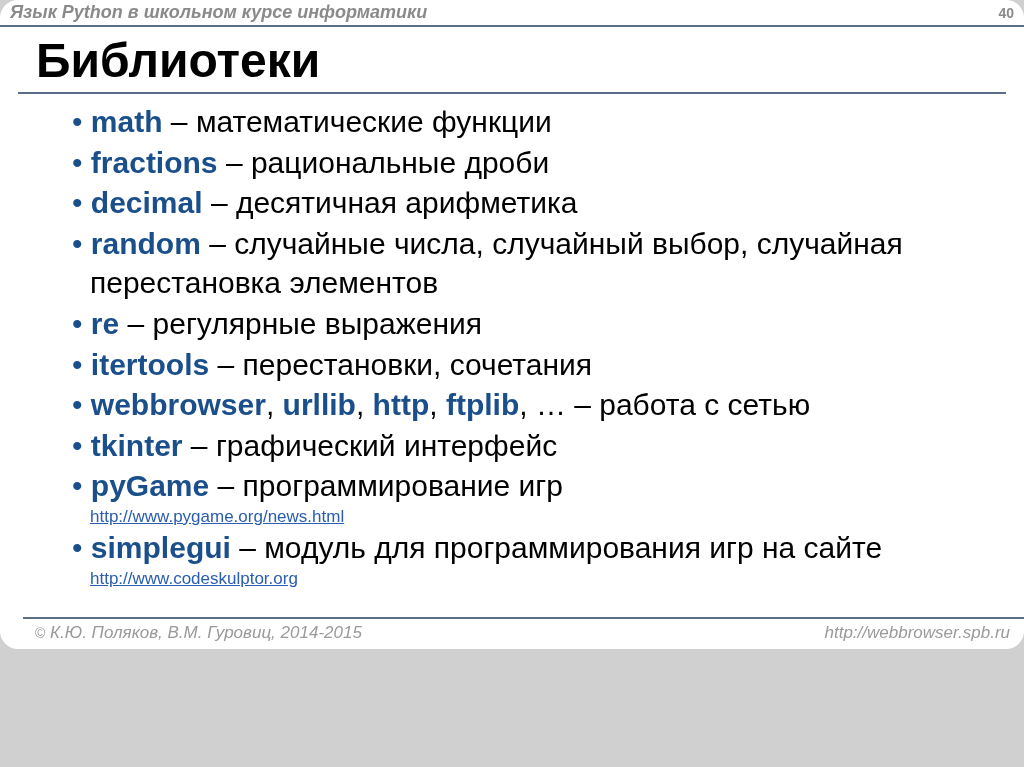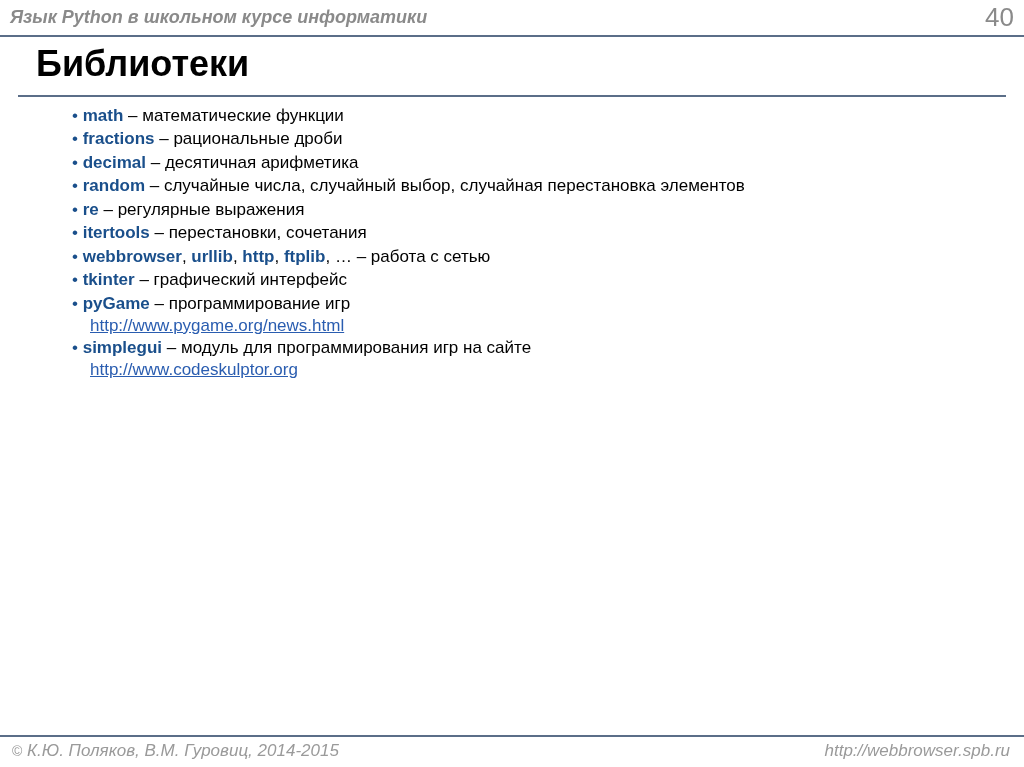--- a/index.html
+++ b/index.html
@@ -1,51 +1,51 @@
 <!DOCTYPE html>
 <html><head>
 <meta charset="utf-8">
 <style>
   * { margin: 0; padding: 0; box-sizing: border-box; }
   html, body { width: 1024px; height: 767px; font-family: Arial, Helvetica, sans-serif; background: #d0d0d0; overflow: hidden; }
   .slide {
-    width: 1024px; height: 767px; background: #ffffff; position: relative;
-    display: flex; flex-direction: column;
+    width: 1024px; height: 649px; background: #ffffff; position: relative;
+    display: flex; flex-direction: column; border-radius: 18px;
   }
   .header-bar {
     display: flex; justify-content: space-between; align-items: center;
     padding: 2px 10px 2px 10px; border-bottom: 2px solid #5b6e88;
   }
   .header-title {
     font-style: italic; font-weight: bold; color: #8a8a8a; font-size: 18px;
   }
   .page-number {
-    font-weight: normal; color: #8a8a8a; font-size: 26px;
+    font-weight: bold; color: #8a8a8a; font-size: 14px;
   }
   .slide-title {
-    font-size: 36px; font-weight: bold; color: #000; margin: 6px 0 10px 36px;
+    font-size: 48px; font-weight: bold; color: #000; margin: 6px 0 4px 36px;
   }
   .title-underline { border-bottom: 2px solid #5b6e88; margin: 0 18px 6px 18px; }
   .content {
     flex: 1; padding: 2px 30px 0 58px;
   }
   .item {
-    font-size: 17px; color: #000; line-height: 1.32; margin-bottom: 1px;
+    font-size: 30px; color: #000; line-height: 1.32; margin-bottom: 1px;
     text-indent: -18px; padding-left: 32px;
   }
   .bullet { color: #1a4f8b; font-weight: normal; }
   .lib { color: #1a4f8b; font-weight: bold; }
   .link {
     color: #2a5db0; text-decoration: underline; display: inline-block;
     font-size: 17px; margin-left: 32px; margin-bottom: 1px;
   }
   .footer {
     display: flex; justify-content: space-between; align-items: center;
     border-top: 2px solid #5b6e88; padding: 4px 14px 6px 12px;
-    font-style: italic; color: #9a9a9a; font-size: 17px;
+    font-style: italic; color: #9a9a9a; font-size: 17px; margin-left: 23px;
   }
   .copyright-symbol { font-style: normal; font-size: 14px; }
 </style>
 </head>
 <body>
 
 <div class="slide">
 
   <div class="header-bar">
     <span class="header-title">Язык Python в школьном курсе информатики</span>

